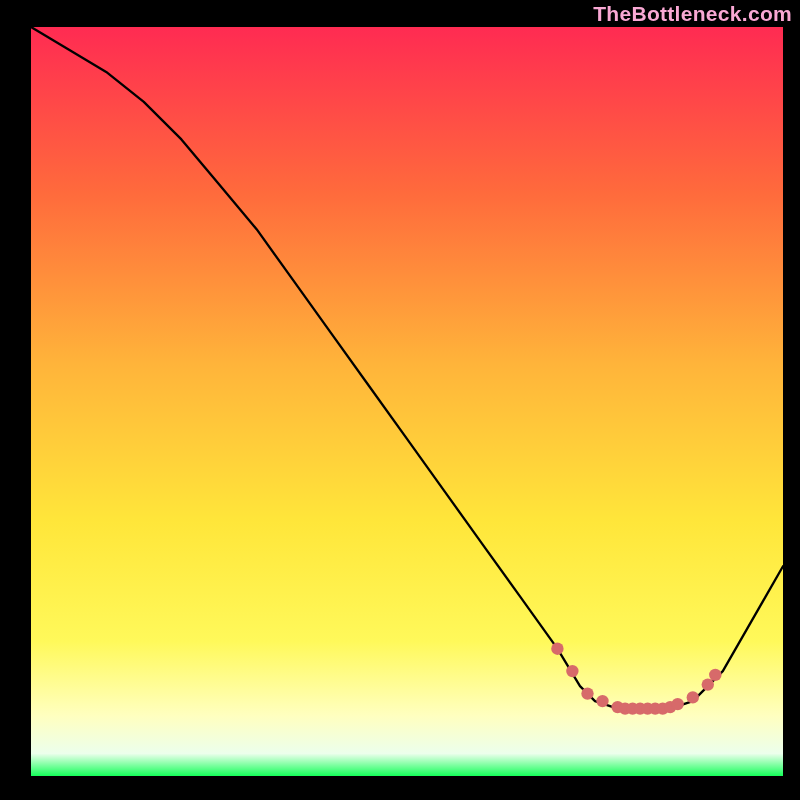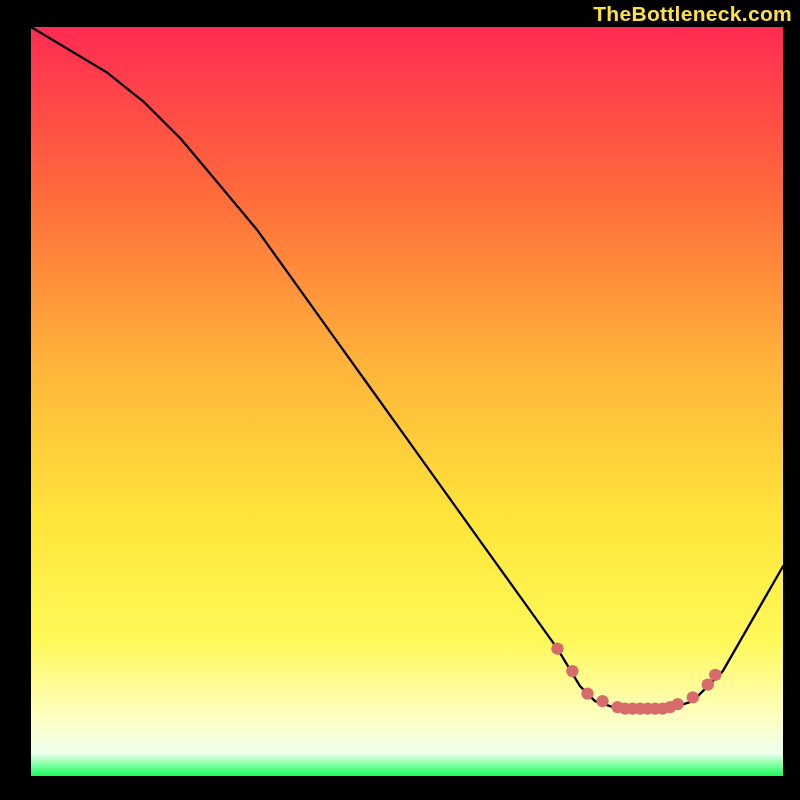--- a/index.html
+++ b/index.html
@@ -13,21 +13,21 @@
   }
   .stage {
     position: relative;
     width: 800px;
     height: 800px;
   }
   .watermark {
     position: absolute;
     top: 2px;
     right: 8px;
-    color: #fde047;
+    color: #f9a8d4;
     font-size: 21px;
     font-weight: 600;
     letter-spacing: 0.3px;
     z-index: 10;
   }
   svg {
     position: absolute;
     left: 0;
     top: 0;
   }

